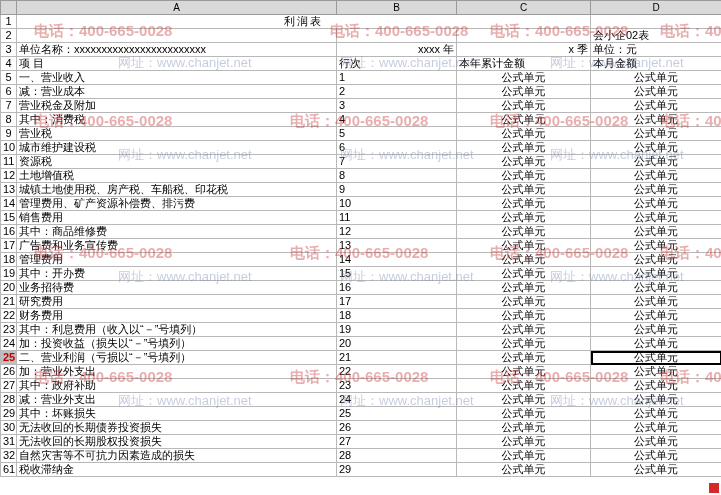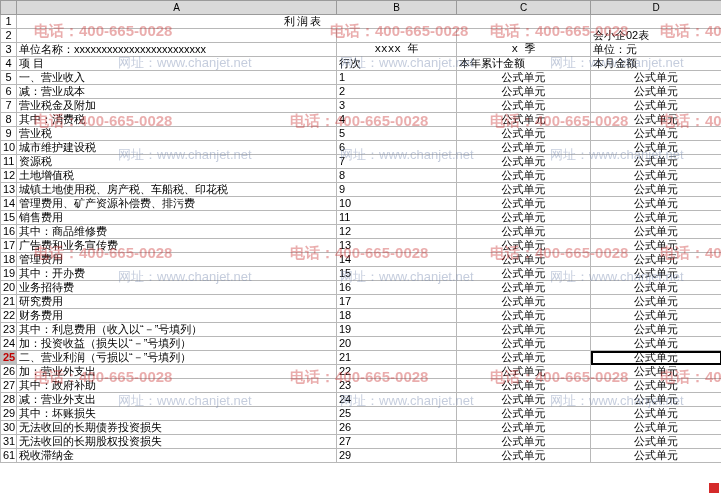--- a/index.html
+++ b/index.html
@@ -68,21 +68,21 @@
     height: 26px;
     line-height: 26px;
     letter-spacing: 2px;
   }
   .unit-cell {
     color: #d42a2a;
     font-size: 11px;
     height: 15px;
   }
   .right-small { font-size: 10px; text-align: left; }
-  .center { text-align: center; font-family: Liberation Mono, monospace; }
+  .center { text-align: right; }
   .hdr-b { font-weight: bold; font-size: 12px; }
   .formula { text-align: center; color: #333; font-size: 11px; }
   .indent1 { padding-left: 12px; }
   .indent2 { padding-left: 26px; }
   .indent3 { padding-left: 46px; }
   .selected-cell { outline: 2px solid #000; outline-offset: -2px; }
 
   
   .watermark {
     position: absolute;
@@ -337,20 +337,27 @@
           <td class="rowhead">30</td>
           <td class="indent2">无法收回的长期债券投资损失</td>
           <td>26</td>
           <td class="formula">公式单元</td>
           <td class="formula">公式单元</td>
         </tr>
         <tr>
           <td class="rowhead">31</td>
           <td class="indent2">无法收回的长期股权投资损失</td>
           <td>27</td>
+          <td class="formula">公式单元</td>
+          <td class="formula">公式单元</td>
+        </tr>
+        <tr>
+          <td class="rowhead">32</td>
+          <td class="indent2">自然灾害等不可抗力因素造成的损失</td>
+          <td>28</td>
           <td class="formula">公式单元</td>
           <td class="formula">公式单元</td>
         </tr>
         <tr>
           <td class="rowhead">61</td>
           <td class="indent2">税收滞纳金</td>
           <td>29</td>
           <td class="formula">公式单元</td>
           <td class="formula">公式单元</td>
         </tr>

